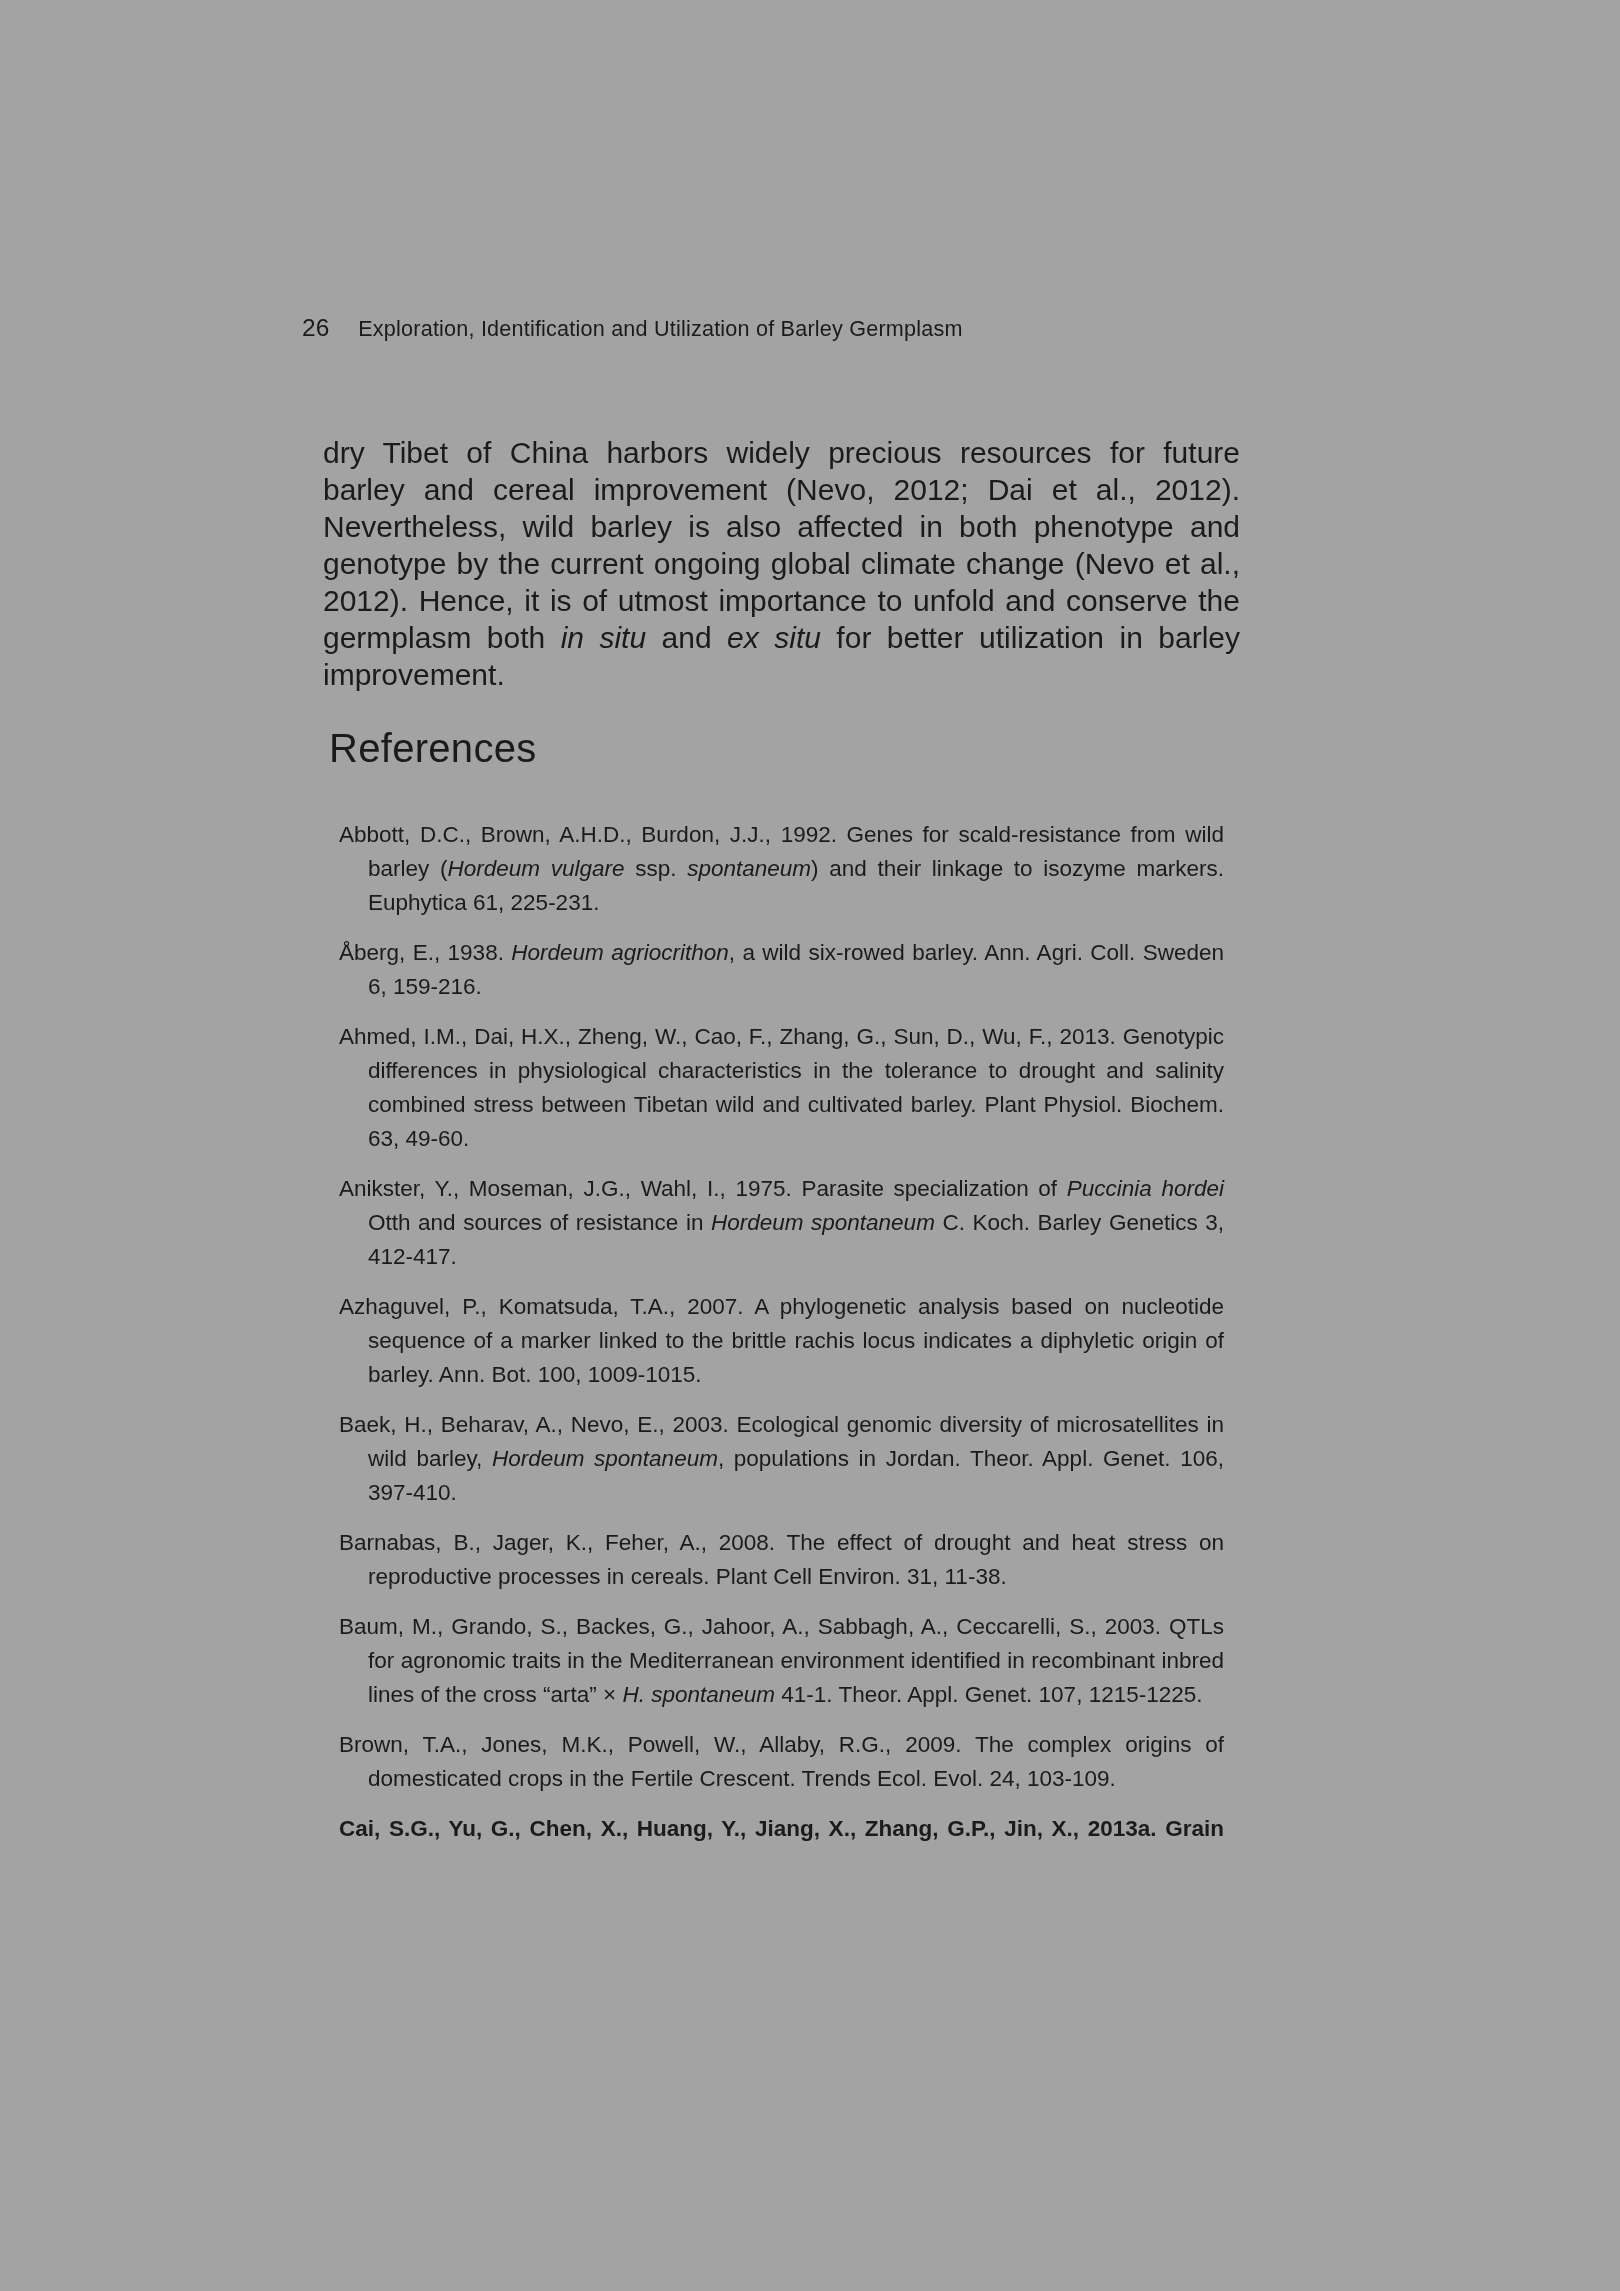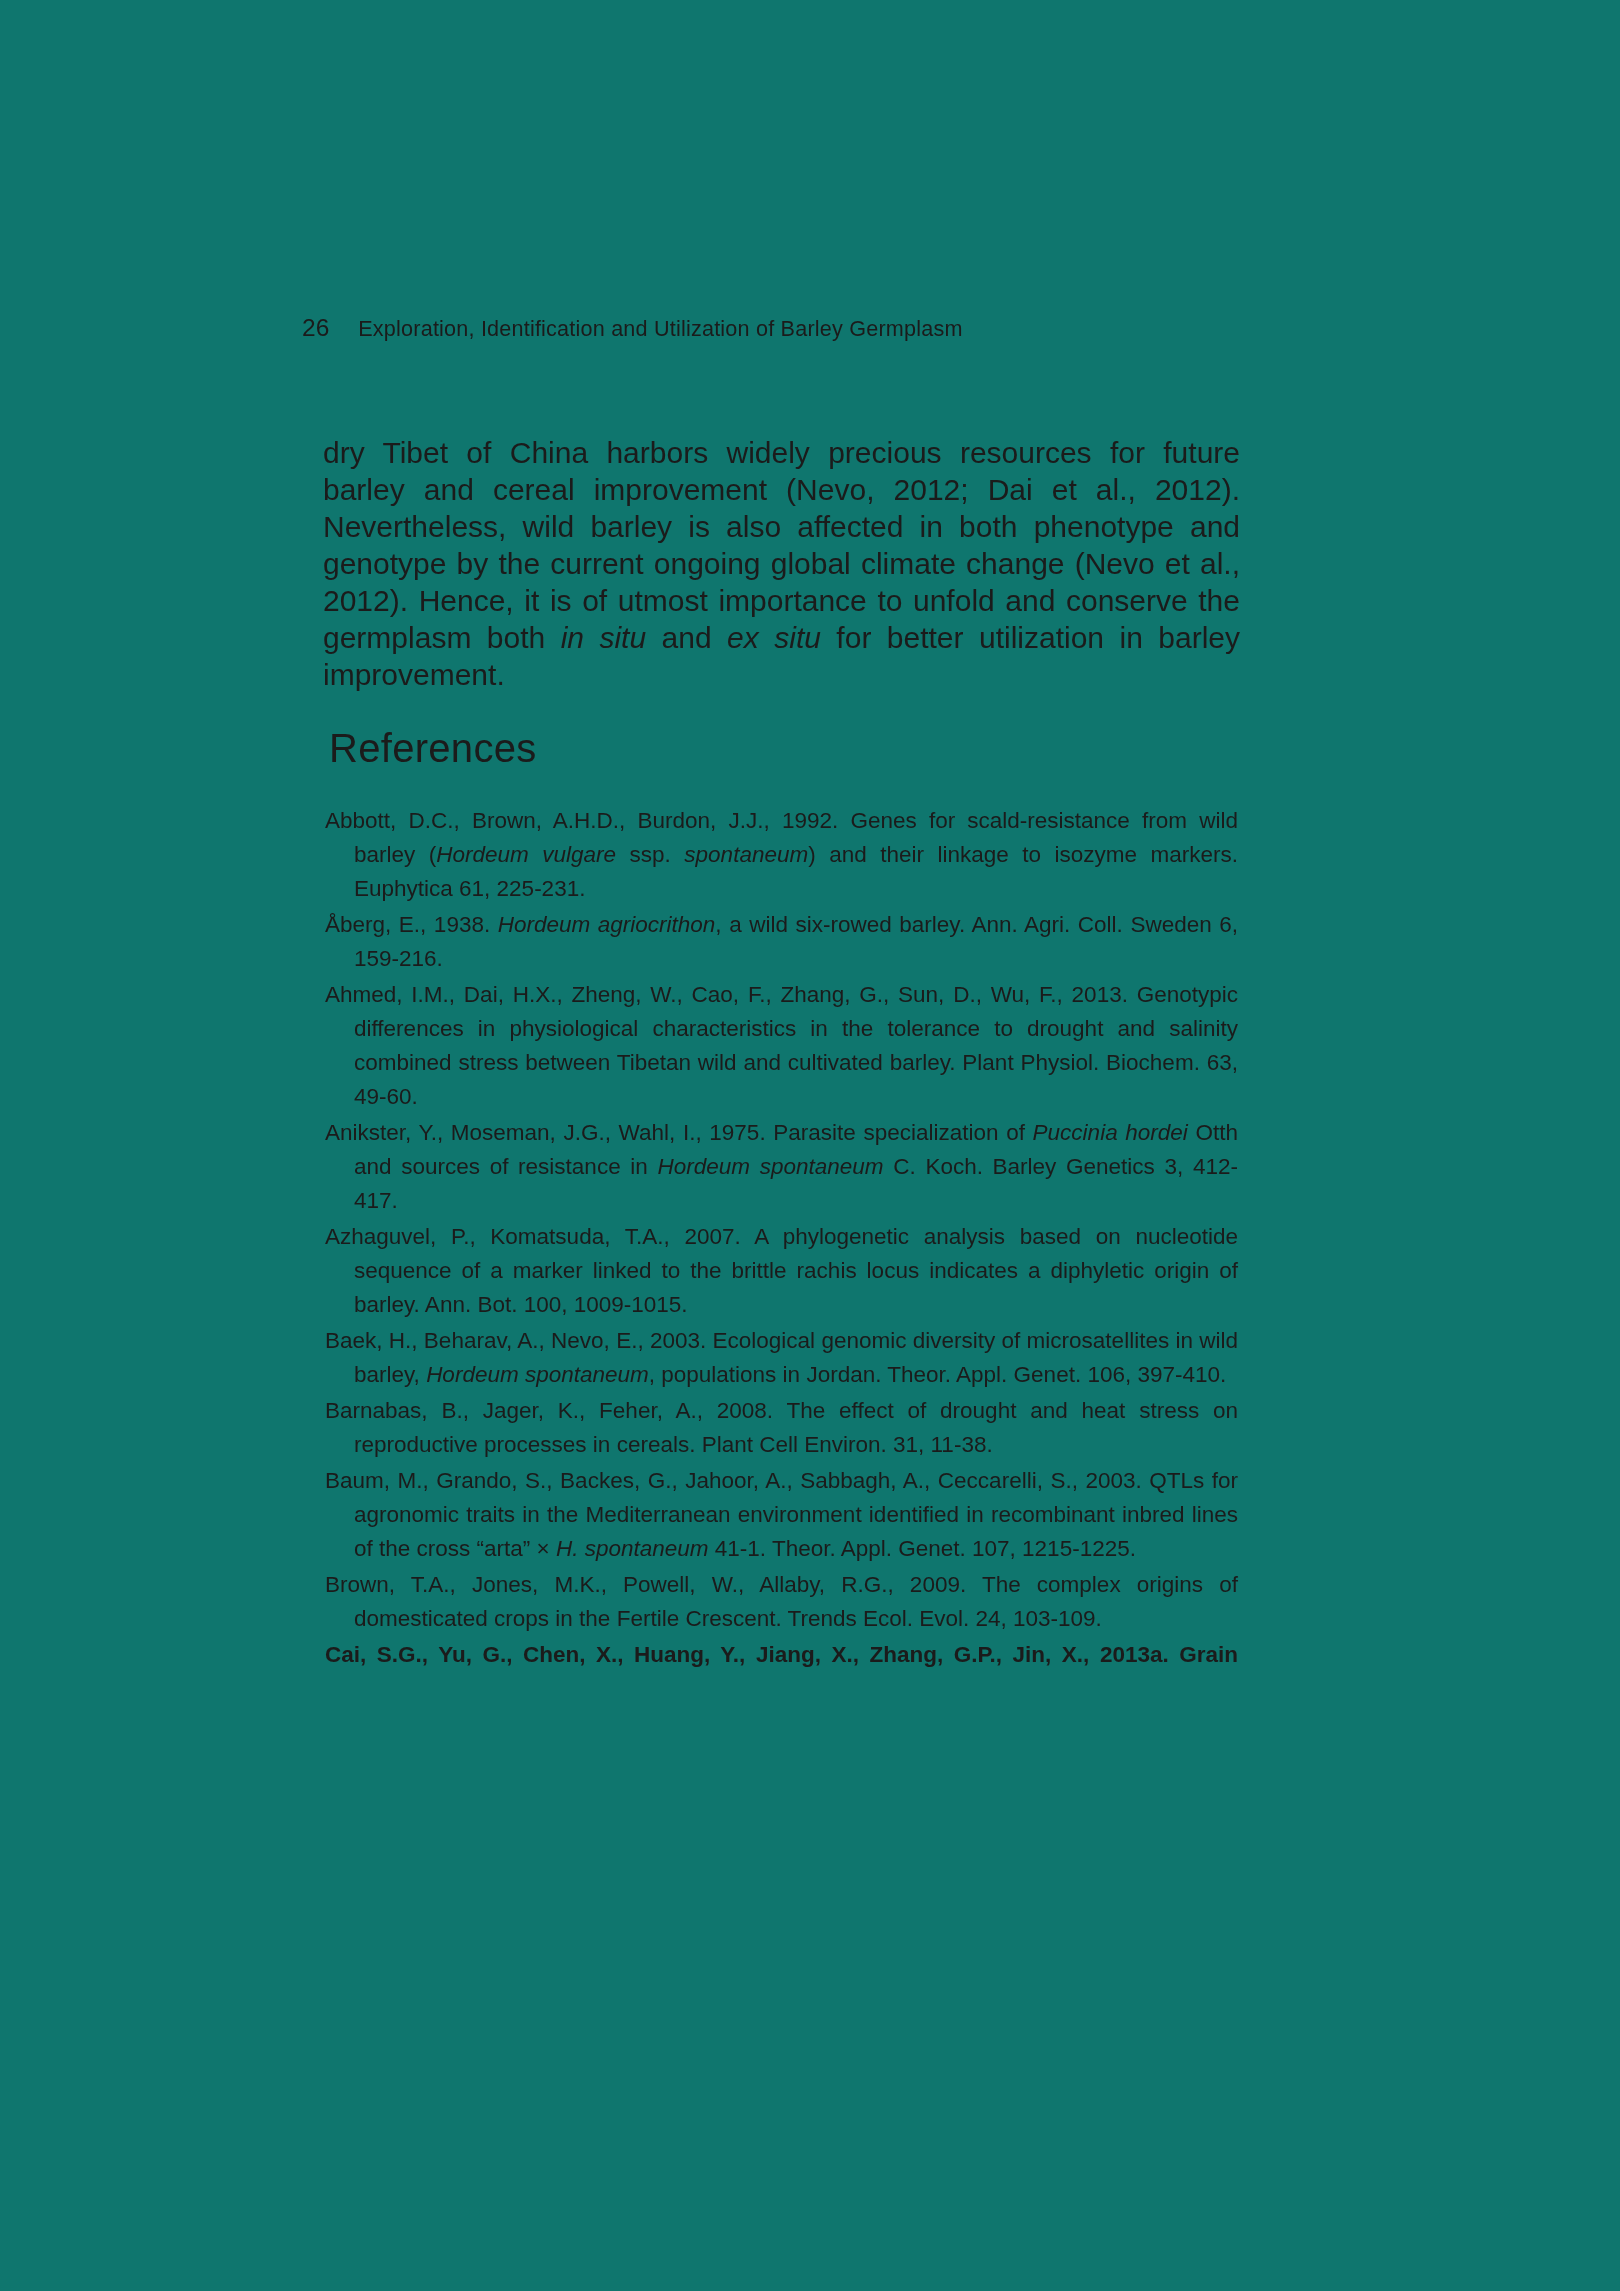--- a/index.html
+++ b/index.html
@@ -4,21 +4,21 @@
 <style>
   html, body {
     margin: 0;
     padding: 0;
     background: #ffffff;
   }
   .page {
     position: relative;
     width: 1620px;
     height: 2292px;
-    background: #0f766e;
+    background: #a3a3a3;
     font-family: "Liberation Sans", sans-serif;
     color: #1b1b1b;
     overflow: hidden;
   }
   .running-head {
     position: absolute;
     top: 314px;
     left: 302px;
     display: flex;
     align-items: baseline;
@@ -54,21 +54,21 @@
   }
   .refs {
     position: absolute;
     top: 802px;
     left: 323px;
     width: 917px;
     font-size: 22.5px;
     line-height: 34px;
   }
   .ref {
-    margin: 2px;
+    margin: 16px;
     padding-left: 29px;
     text-indent: -29px;
     text-align: justify;
   }
   .ref:last-child {
     text-align-last: justify;
     font-weight: bold;
   }
   i { font-style: italic; }
 </style>

